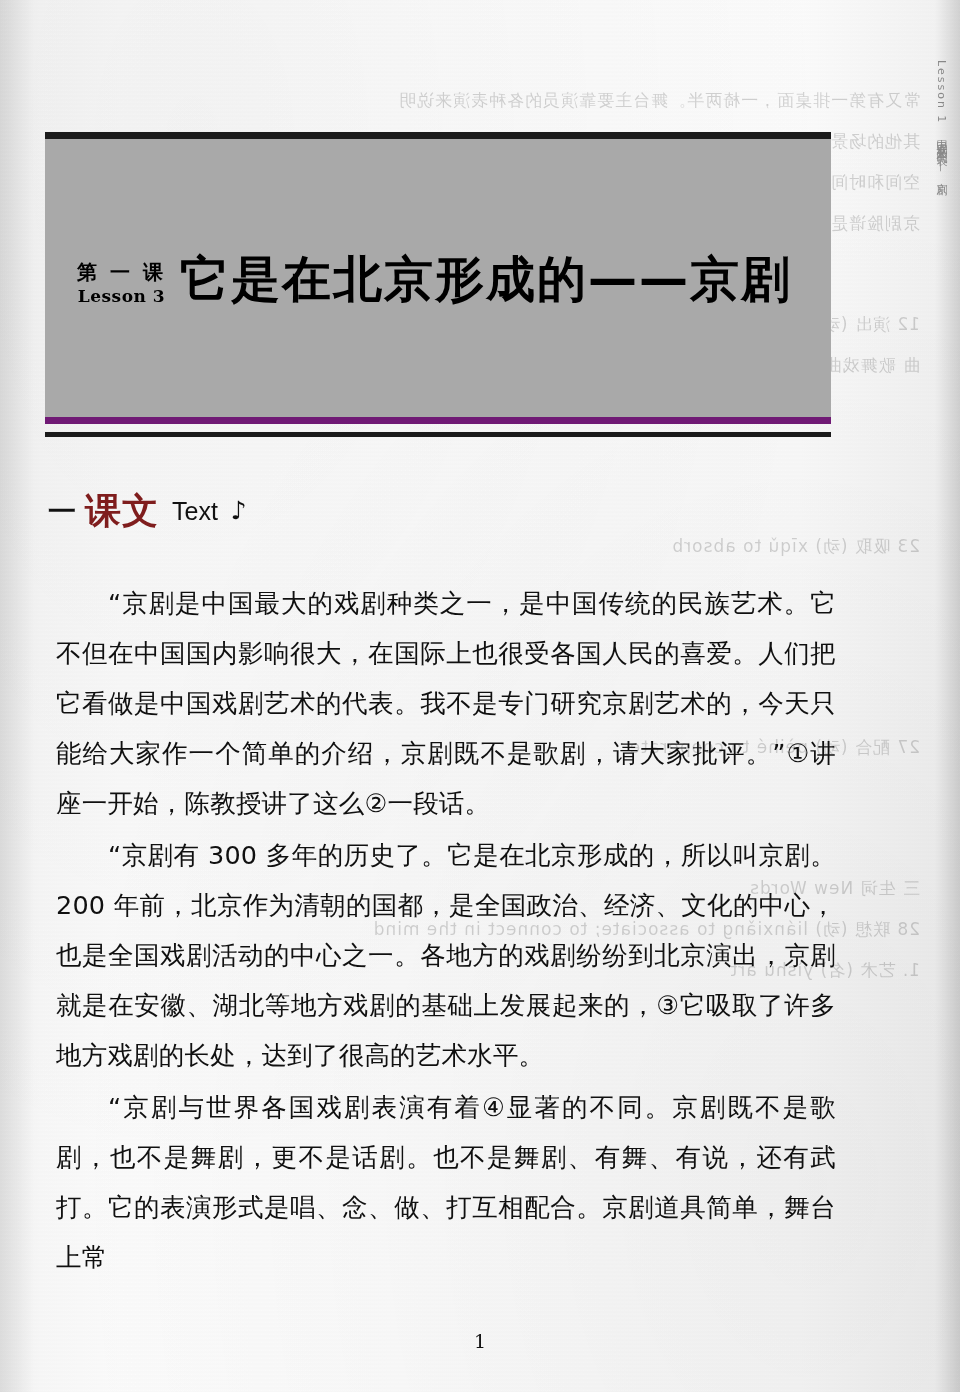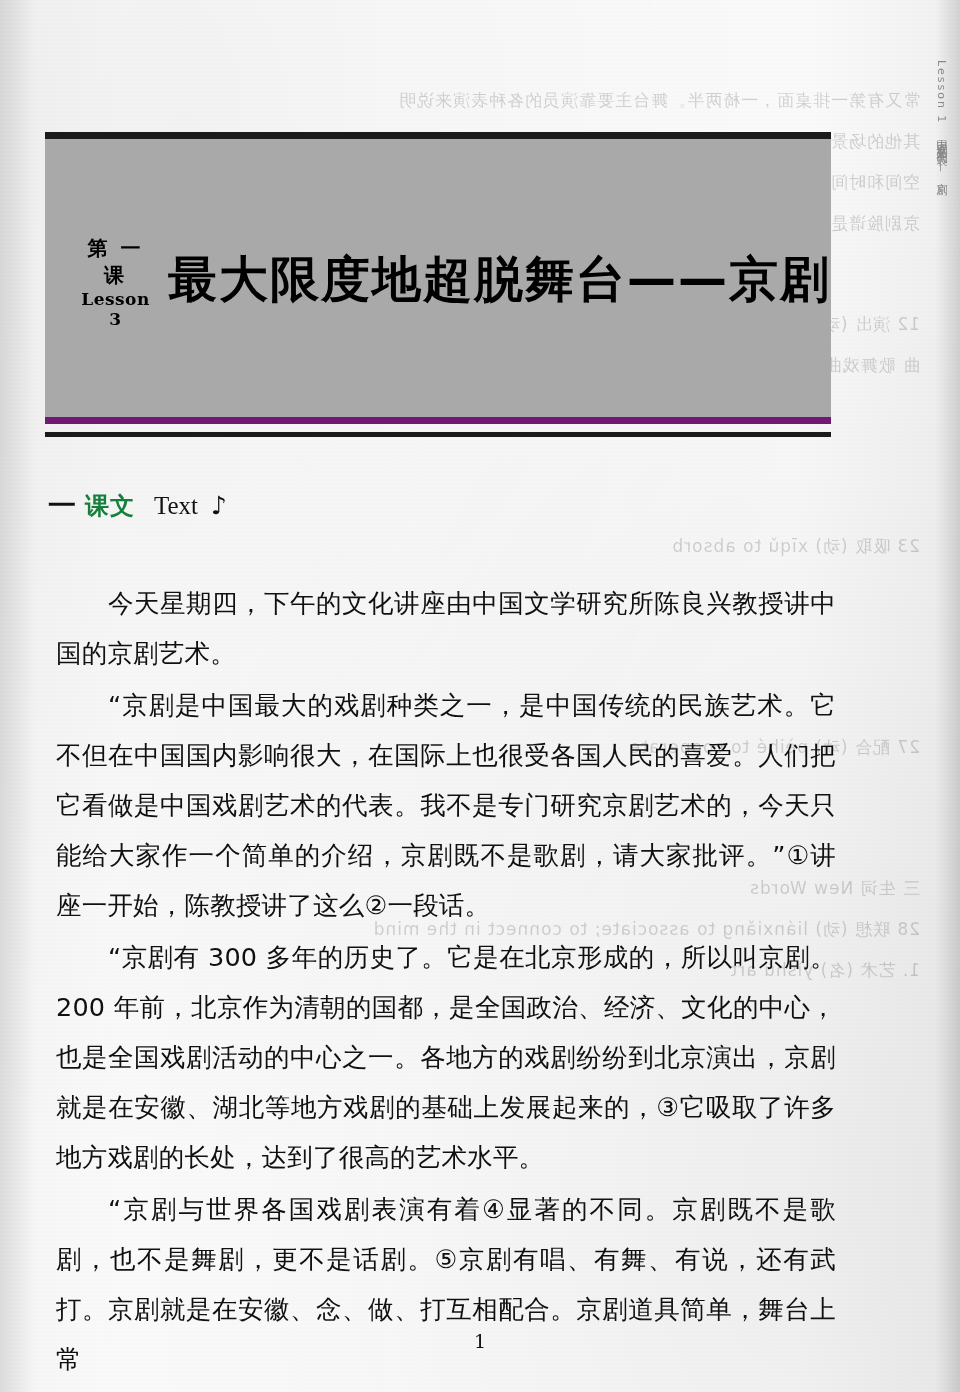--- a/index.html
+++ b/index.html
@@ -142,31 +142,31 @@
     align-items: center;
     gap: 9px;
   }
   .sec-num {
     font-size: 28px;
     font-weight: bold;
     font-family: "DejaVu Sans", "Liberation Sans", sans-serif;
     color: #111;
   }
   .sec-cn {
-    font-size: 24px;
-    font-weight: bold;
-    font-family: "DejaVu Sans", "Liberation Sans", sans-serif;
-    color: #15803d;
+    font-size: 36px;
+    font-weight: bold;
+    font-family: "DejaVu Sans", "Liberation Sans", sans-serif;
+    color: #7f1d1d;
     letter-spacing: 1px;
   }
   .sec-en {
     font-size: 25px;
-    font-family: Liberation Serif, serif;
-    color: #111;
-    margin-left: 10px;
+    font-family: Liberation Sans, sans-serif;
+    color: #111;
+    margin-left: 4px;
   }
   .audio-icon {
     margin-left: 4px;
     font-size: 25px;
     line-height: 1;
     color: #111;
     transform: translateY(-1px);
   }
 
   
@@ -243,33 +243,32 @@
 <div class="side-vertical">Lesson 1  中国戏剧艺术的代表——京剧</div>
 
 <div class="content">
 
   <div class="banner">
     <div class="banner-inner">
       <div class="lesson-no">
         <span class="lesson-no-cn">第 一 课</span>
         <span class="lesson-no-en">Lesson 3</span>
       </div>
-      <div class="banner-title">最大限度地超脱舞台——京剧</div>
+      <div class="banner-title">它是在北京形成的——京剧</div>
     </div>
   </div>
   <div class="banner-rule"></div>
 
   <div class="section-head">
     <span class="sec-num">一</span>
     <span class="sec-cn">课文</span>
     <span class="sec-en">Text</span>
     <span class="audio-icon">♪</span>
   </div>
 
   <div class="body-text">
-    <p>今天星期四，下午的文化讲座由中国文学研究所陈良兴教授讲中国的京剧艺术。</p>
     <p>“京剧是中国最大的戏剧种类之一，是中国传统的民族艺术。它不但在中国国内影响很大，在国际上也很受各国人民的喜爱。人们把它看做是中国戏剧艺术的代表。我不是专门研究京剧艺术的，今天只能给大家作一个简单的介绍，京剧既不是歌剧，请大家批评。”①讲座一开始，陈教授讲了这么②一段话。</p>
     <p>“京剧有 300 多年的历史了。它是在北京形成的，所以叫京剧。200 年前，北京作为清朝的国都，是全国政治、经济、文化的中心，也是全国戏剧活动的中心之一。各地方的戏剧纷纷到北京演出，京剧就是在安徽、湖北等地方戏剧的基础上发展起来的，③它吸取了许多地方戏剧的长处，达到了很高的艺术水平。</p>
-    <p>“京剧与世界各国戏剧表演有着④显著的不同。京剧既不是歌剧，也不是舞剧，更不是话剧。⑤京剧有唱、有舞、有说，还有武打。京剧就是在安徽、念、做、打互相配合。京剧道具简单，舞台上常</p>
+    <p>“京剧与世界各国戏剧表演有着④显著的不同。京剧既不是歌剧，也不是舞剧，更不是话剧。也不是舞剧、有舞、有说，还有武打。它的表演形式是唱、念、做、打互相配合。京剧道具简单，舞台上常</p>
   </div>
 
   <div class="page-number">1</div>
 </div>
 
 </body></html>

